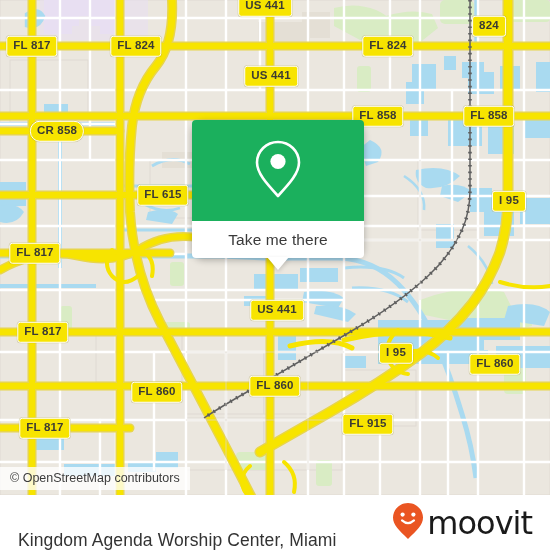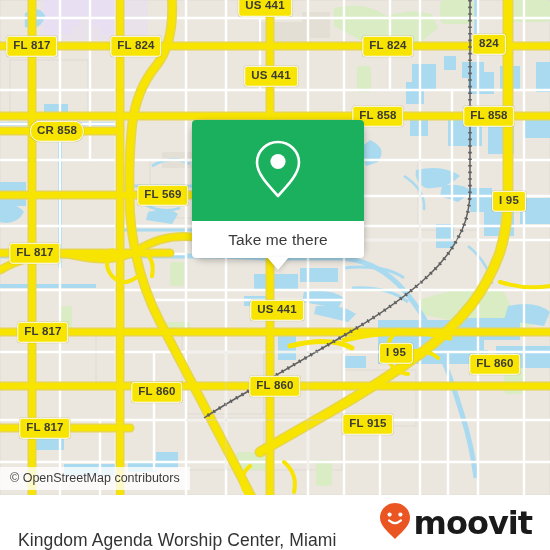--- a/index.html
+++ b/index.html
@@ -102,21 +102,21 @@
     font-size:17.5px;
     font-family:"Liberation Sans", sans-serif;
     letter-spacing:.1px;
     white-space:nowrap;
     margin-top:36px;
   }
   #moovit-logo{display:flex;align-items:center;gap:3px;}
   #moovit-wordmark{
     color:#1a1a1a;
     font-size:32px;
-    font-weight:bold;
+    font-weight:normal;
     letter-spacing:-1px;
     font-family:"DejaVu Sans", sans-serif;
     line-height:1;
     text-align:center;
   }
 </style>
 </head>
 <body>
 
 <div id="app">
@@ -335,26 +335,26 @@
         <path class="outl" d="M186 352 H344 M186 420 H344 M226 352 V470 M308 352 V470"></path>
         <path class="outl" d="M344 240 H478 M420 160 V300"></path>
       </g>
     </svg>
 
     <div>
       <span class="shield" style="left:265px;top:6px;">US 441</span>
       <span class="shield" style="left:32px;top:46px;">FL 817</span>
       <span class="shield" style="left:136px;top:46px;">FL 824</span>
       <span class="shield" style="left:388px;top:46px;">FL 824</span>
-      <span class="shield" style="left:489px;top:44px;">824</span>
+      <span class="shield" style="left:489px;top:26px;">824</span>
       <span class="shield" style="left:271px;top:76px;">US 441</span>
       <span class="shield" style="left:378px;top:116px;">FL 858</span>
       <span class="shield" style="left:489px;top:116px;">FL 858</span>
       <span class="shield" style="left:57px;top:131px;border-radius:10px;">CR 858</span>
-      <span class="shield" style="left:163px;top:195px;">FL 569</span>
+      <span class="shield" style="left:163px;top:195px;">FL 615</span>
       <span class="shield" style="left:509px;top:201px;">I 95</span>
       <span class="shield" style="left:35px;top:253px;">FL 817</span>
       <span class="shield" style="left:43px;top:332px;">FL 817</span>
       <span class="shield" style="left:277px;top:310px;">US 441</span>
       <span class="shield" style="left:396px;top:353px;">I 95</span>
       <span class="shield" style="left:275px;top:386px;">FL 860</span>
       <span class="shield" style="left:157px;top:392px;">FL 860</span>
       <span class="shield" style="left:495px;top:364px;">FL 860</span>
       <span class="shield" style="left:368px;top:424px;">FL 915</span>
       <span class="shield" style="left:45px;top:428px;">FL 817</span>

